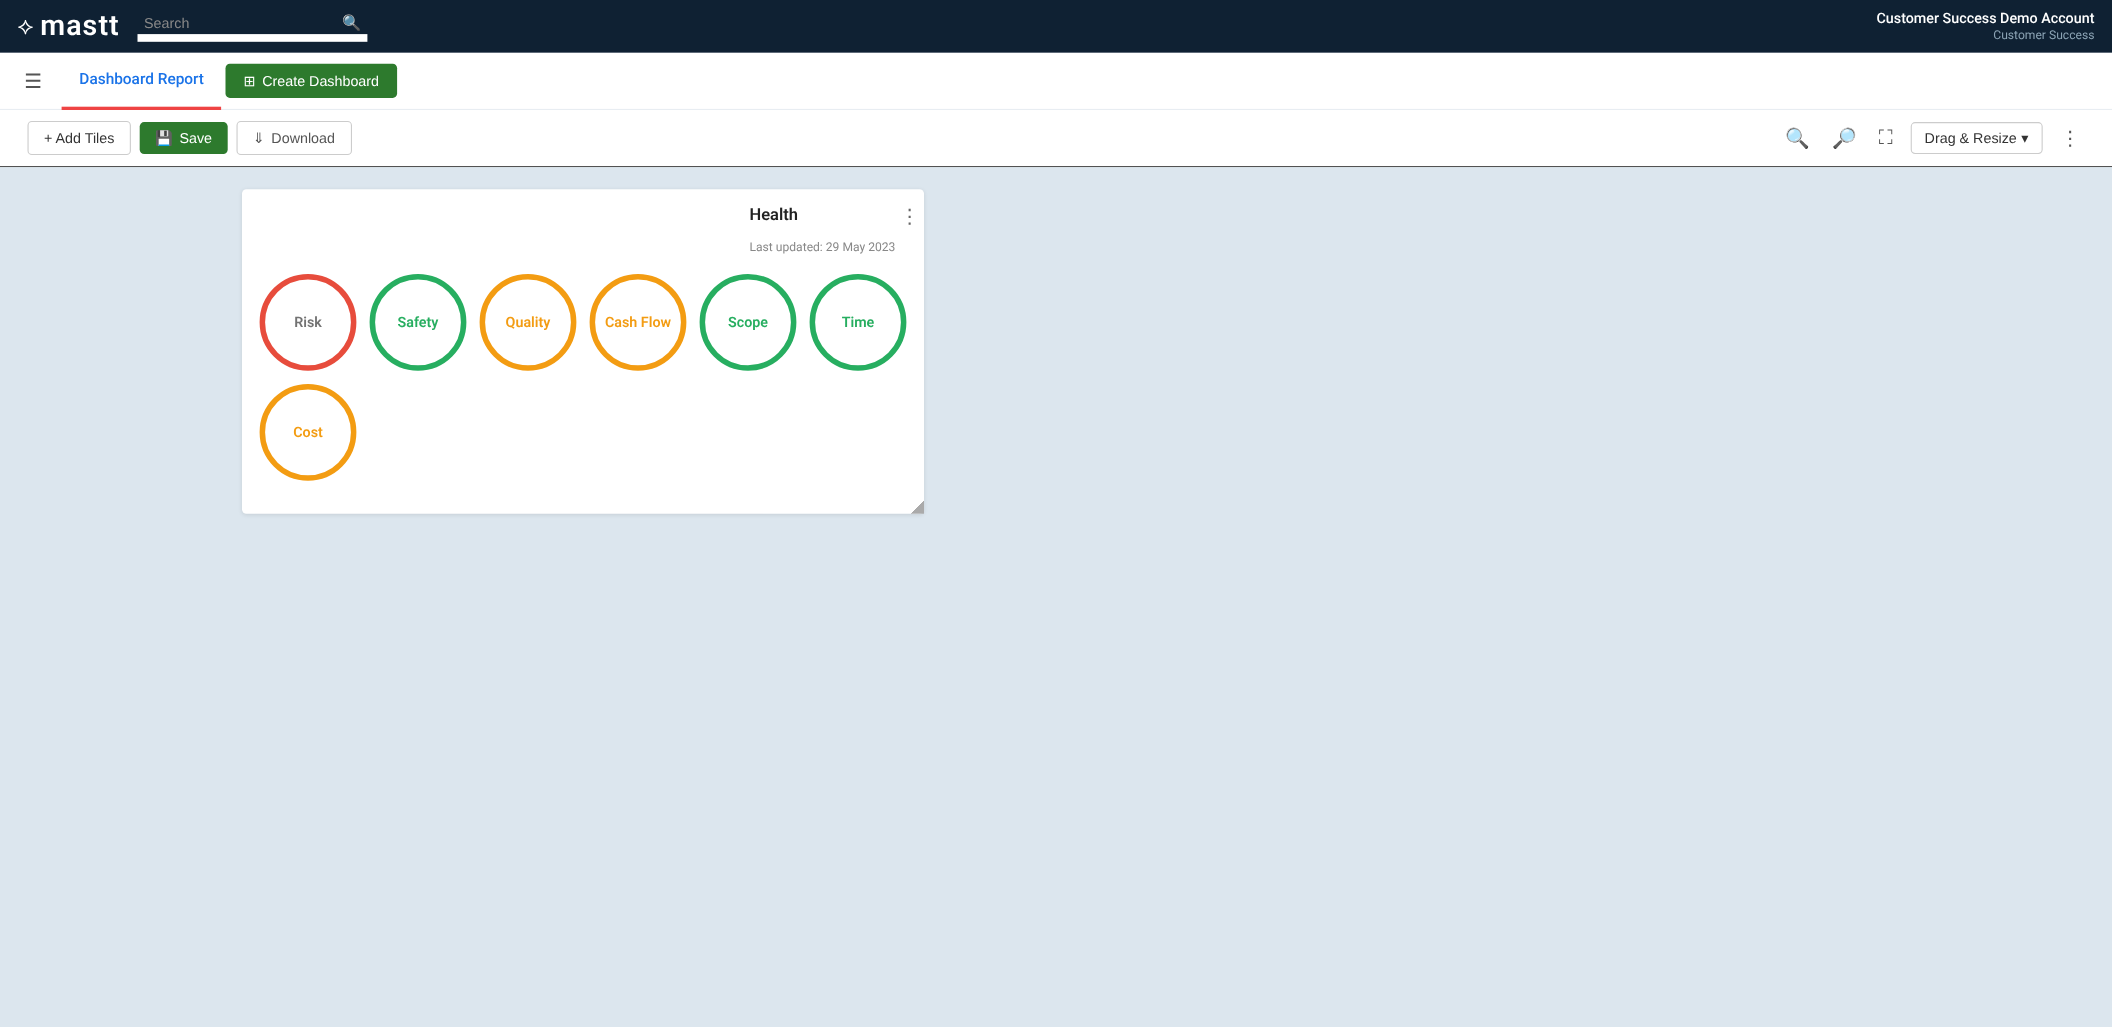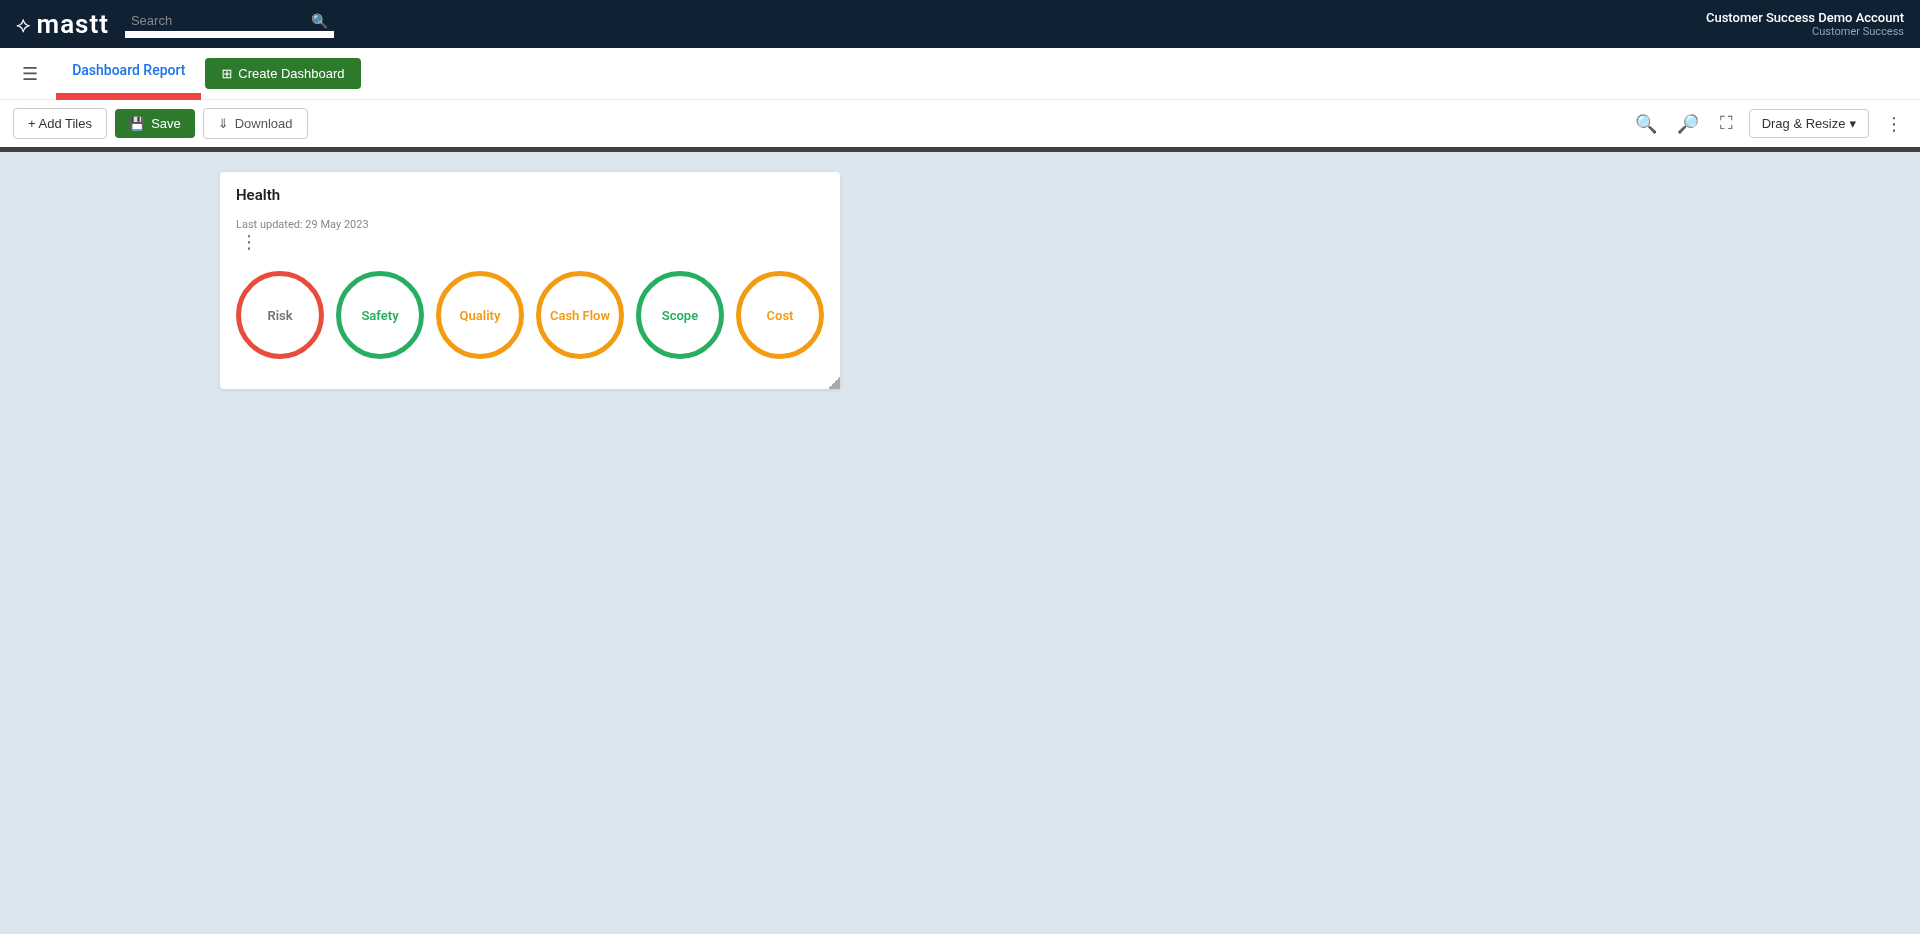--- a/index.html
+++ b/index.html
@@ -83,21 +83,21 @@
       cursor: pointer;
       font-size: 14px;
       color: #555;
       border-bottom: 3px solid transparent;
       height: 52px;
       display: flex;
       align-items: center;
     }
     .nav-tab.active {
       color: #1a73e8;
-      border-bottom: 7px solid #ef4444;
+      border-bottom: 3px solid #ef4444;
       font-weight: 500;
     }
     .create-dashboard-btn {
       background: #2d7a2d;
       color: white;
       border: none;
       border-radius: 4px;
       padding: 8px 16px;
       font-size: 13px;
       cursor: pointer;
@@ -105,23 +105,23 @@
       align-items: center;
       gap: 6px;
     }
 
     
     .toolbar {
       background: white;
       height: 52px;
       display: flex;
       align-items: center;
-      padding: 0 13px;
+      padding: 0 25px;
       gap: 8px;
-      border-bottom: 5px solid #404040;
+      border-bottom: 1px solid #404040;
     }
     .add-tiles-btn {
       background: white;
       color: #333;
       border: 1px solid #ccc;
       border-radius: 4px;
       padding: 7px 14px;
       font-size: 13px;
       cursor: pointer;
       display: flex;
@@ -194,25 +194,24 @@
     .health-card {
       background: white;
       border-radius: 4px;
       box-shadow: 0 1px 4px rgba(0,0,0,0.1);
       width: 620px;
       margin: 0 auto;
       position: relative;
       margin-left: 200px;
     }
     .card-header {
-      padding: 14px 16px 8px;
+      padding: 14px 0 8px;
       display: flex;
       justify-content: flex-end;
       align-items: flex-start;
-      flex-direction: column;
     }
     .card-title { font-size: 15px; font-weight: 600; color: #222; }
     .card-subtitle { font-size: 11px; color: #888; margin-top: 14px; }
     .card-menu-btn {
       background: none;
       border: none;
       cursor: pointer;
       color: #666;
       font-size: 18px;
       padding: 0 4px;
@@ -330,17 +329,18 @@
         <div class="card-subtitle">Last updated: 29 May 2023</div>
       </div>
       <button class="card-menu-btn">⋮</button>
     </div>
     <div class="card-body" id="circles-container">
     <div class="health-circle circle-red">Risk</div>
         <div class="health-circle circle-green">Safety</div>
         <div class="health-circle circle-orange">Quality</div>
         <div class="health-circle circle-orange">Cash Flow</div>
         <div class="health-circle circle-green">Scope</div>
+        <div class="health-circle circle-green">Time</div>
         <div class="health-circle circle-orange">Cost</div>
       </div>
     <div class="resize-handle"></div>
   </div>
 </div>
 
 </body></html>

